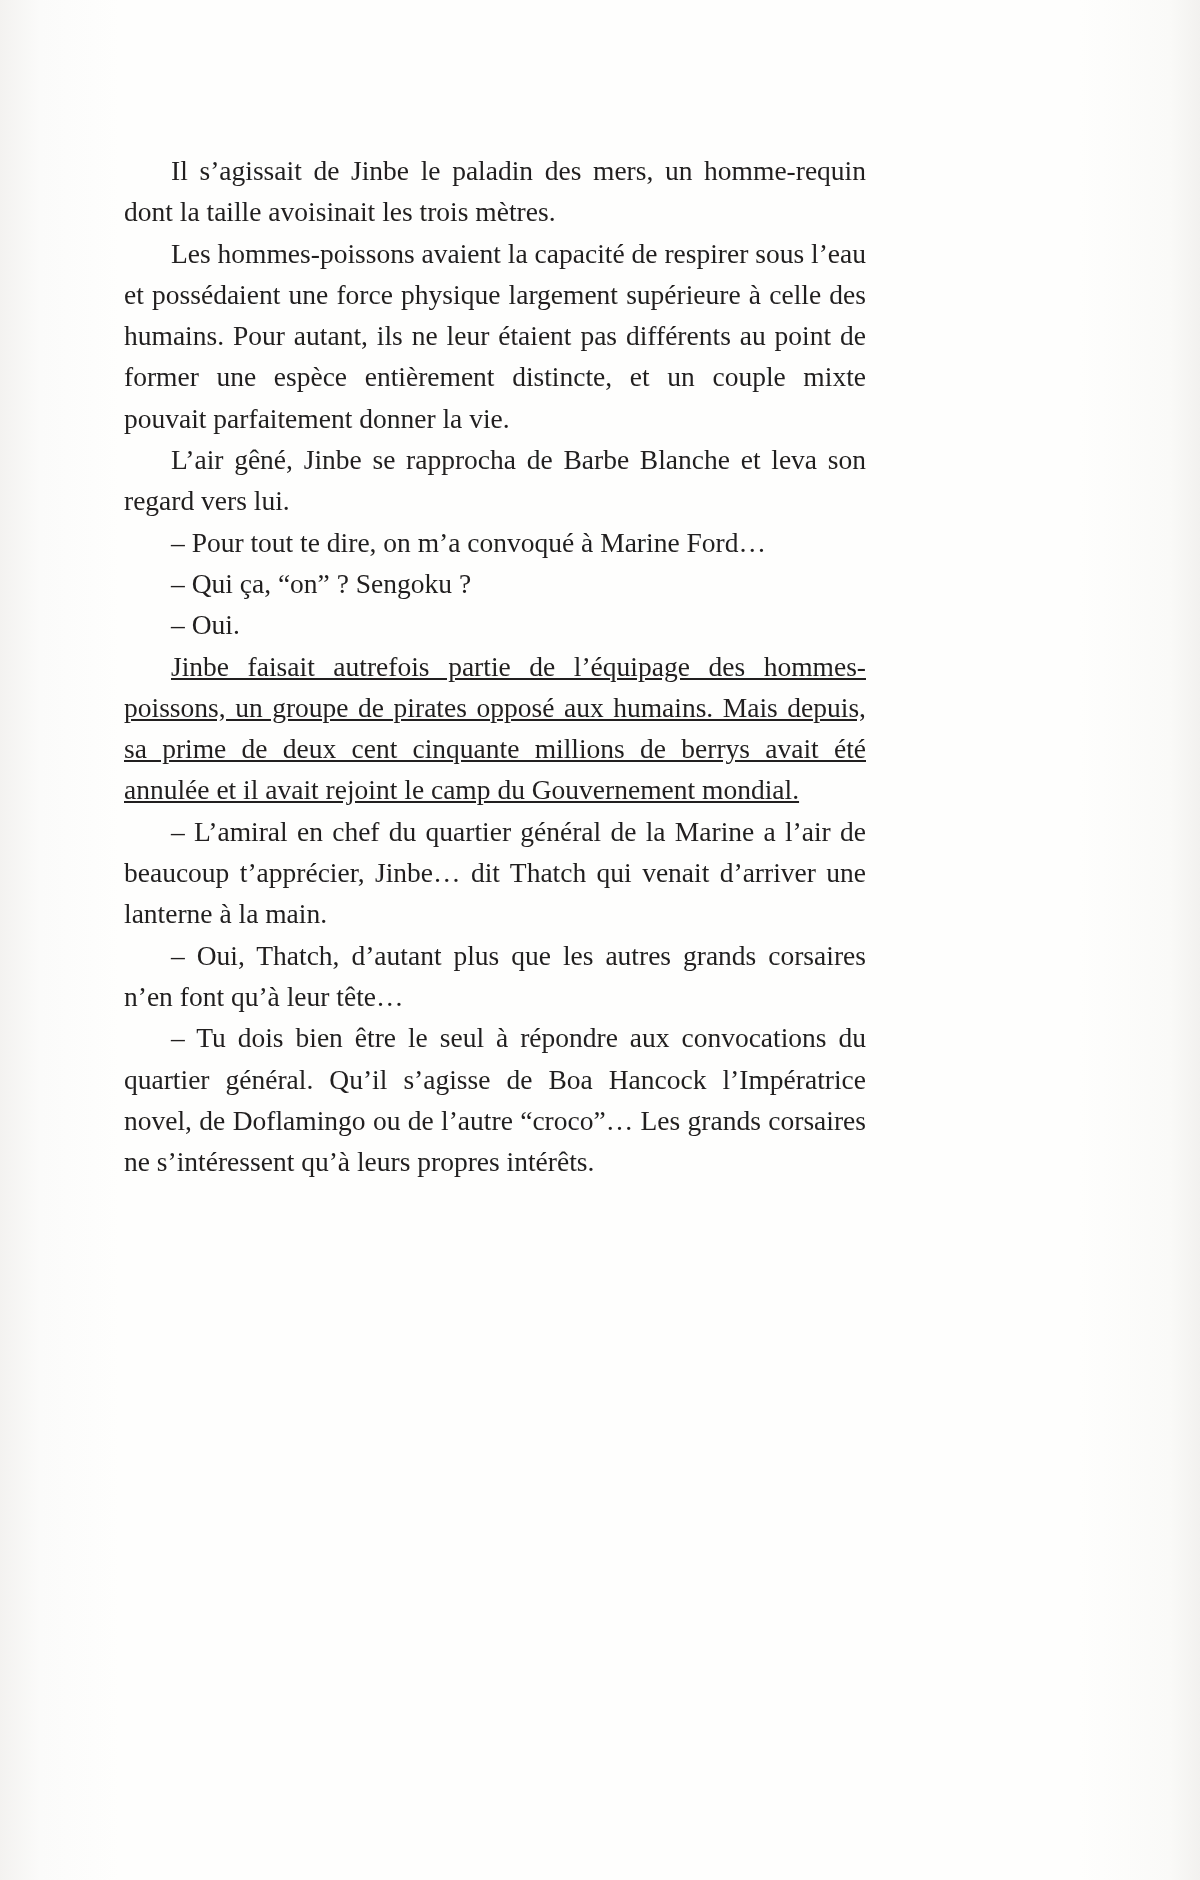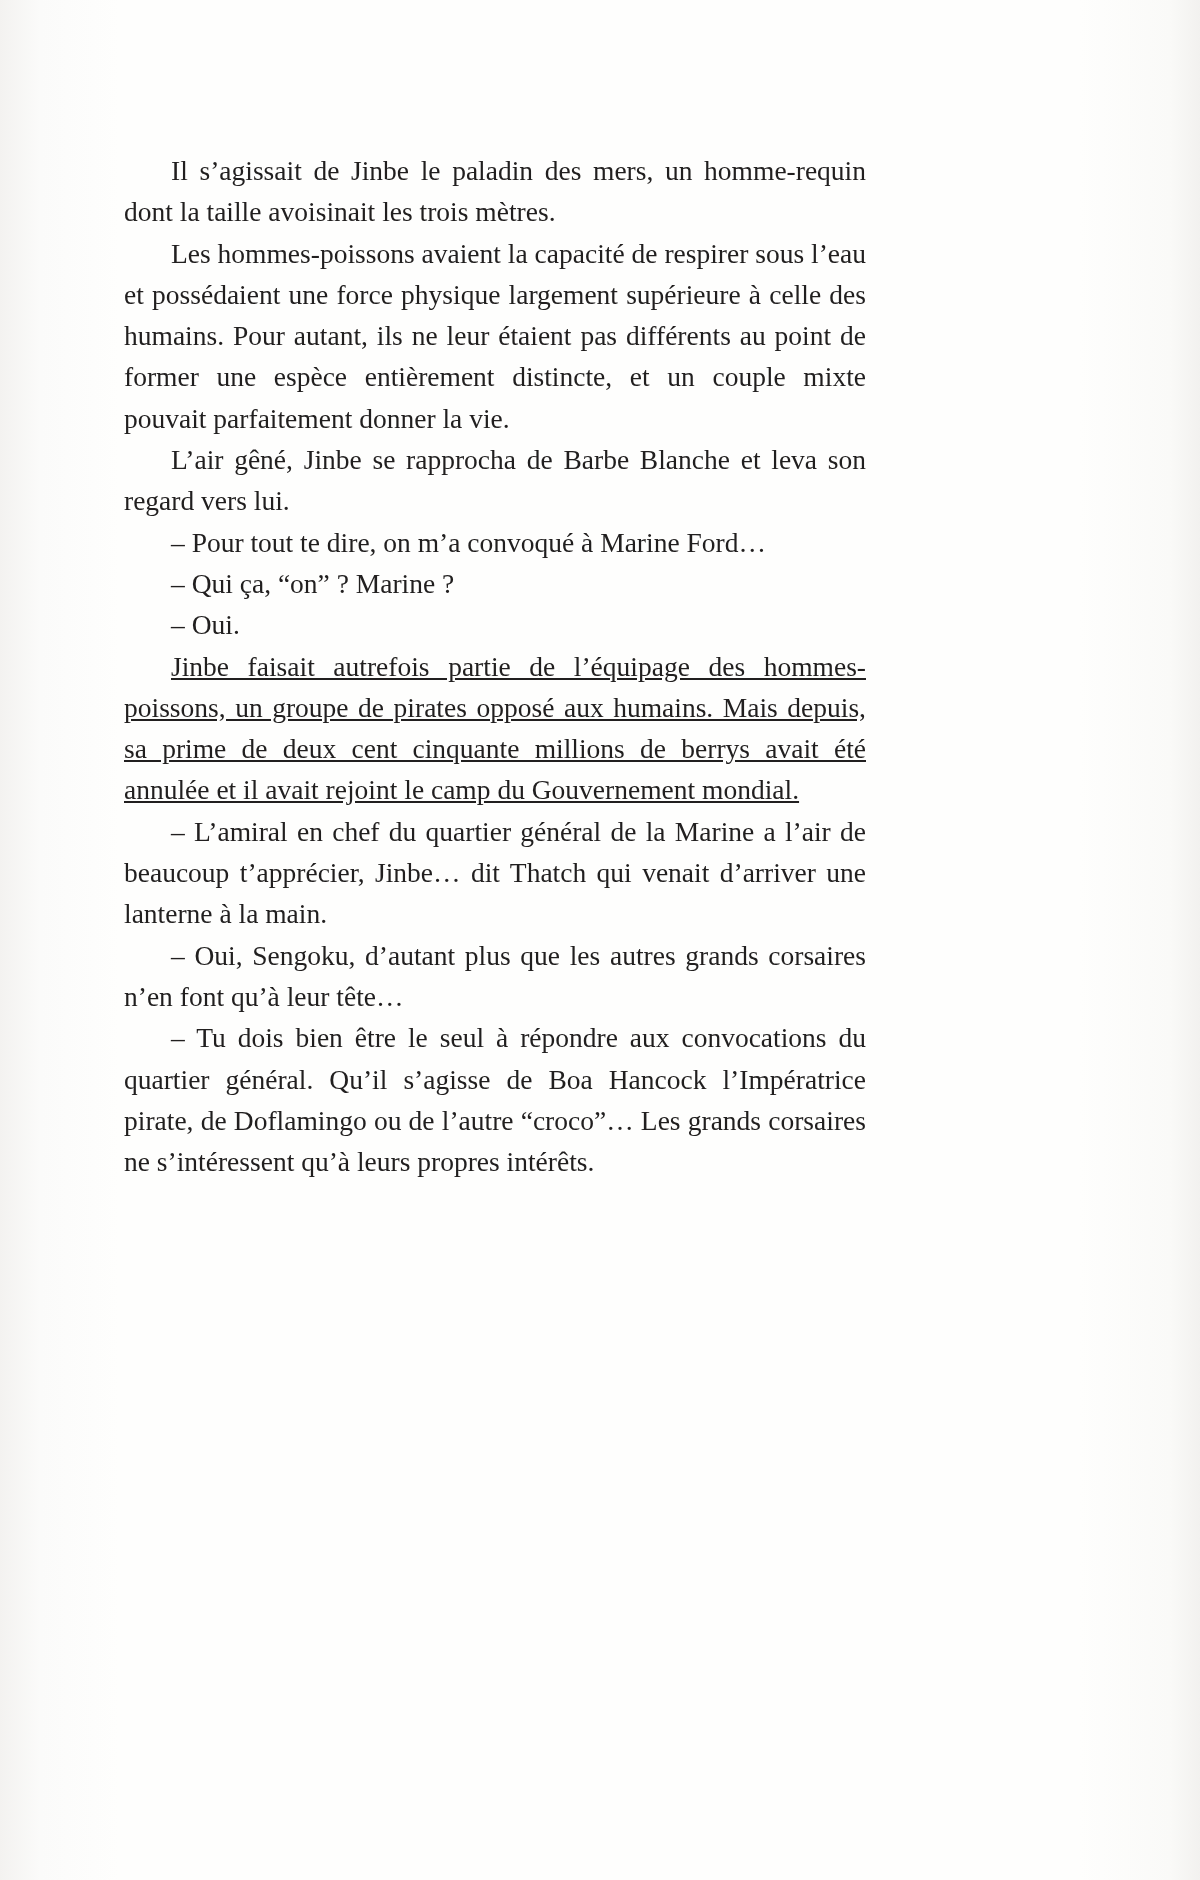--- a/index.html
+++ b/index.html
@@ -152,22 +152,22 @@
 
 <div class="paper"></div>
 
 <div class="page">
 
   <div class="text-block">
     <p class="para">Il s’agissait de Jinbe le paladin des mers, un homme-requin dont la taille avoisinait les trois mètres.</p>
     <p class="para">Les hommes-poissons avaient la capacité de respirer sous l’eau et possédaient une force physique largement supérieure à celle des humains. Pour autant, ils ne leur étaient pas différents au point de former une espèce entièrement distincte, et un couple mixte pouvait parfaitement donner la vie.</p>
     <p class="para">L’air gêné, Jinbe se rapprocha de Barbe Blanche et leva son regard vers lui.</p>
     <p class="dialogue">– Pour tout te dire, on m’a convoqué à Marine Ford…</p>
-    <p class="dialogue">– Qui ça, “on” ? Marine ?</p>
+    <p class="dialogue">– Qui ça, “on” ? Sengoku ?</p>
     <p class="dialogue">– Oui.</p>
     <p class="loose">Jinbe faisait autrefois partie de l’équipage des hommes-poissons, un groupe de pirates opposé aux humains. Mais depuis, sa prime de deux cent cinquante millions de berrys avait été annulée et il avait rejoint le camp du Gouvernement mondial.</p>
     <p class="dialogue">– L’amiral en chef du quartier général de la Marine a l’air de beaucoup t’apprécier, Jinbe… dit Thatch qui venait d’arriver une lanterne à la main.</p>
-    <p class="dialogue">– Oui, Sengoku, d’autant plus que les autres grands corsaires n’en font qu’à leur tête…</p>
-    <p class="dialogue">– Tu dois bien être le seul à répondre aux convocations du quartier général. Qu’il s’agisse de Boa Hancock l’Impératrice pirate, de Doflamingo ou de l’autre “croco”… Les grands corsaires ne s’intéressent qu’à leurs propres intérêts.</p>
+    <p class="dialogue">– Oui, Thatch, d’autant plus que les autres grands corsaires n’en font qu’à leur tête…</p>
+    <p class="dialogue">– Tu dois bien être le seul à répondre aux convocations du quartier général. Qu’il s’agisse de Boa Hancock l’Impératrice novel, de Doflamingo ou de l’autre “croco”… Les grands corsaires ne s’intéressent qu’à leurs propres intérêts.</p>
   </div>
 
 
 </div>
 
 </body></html>

